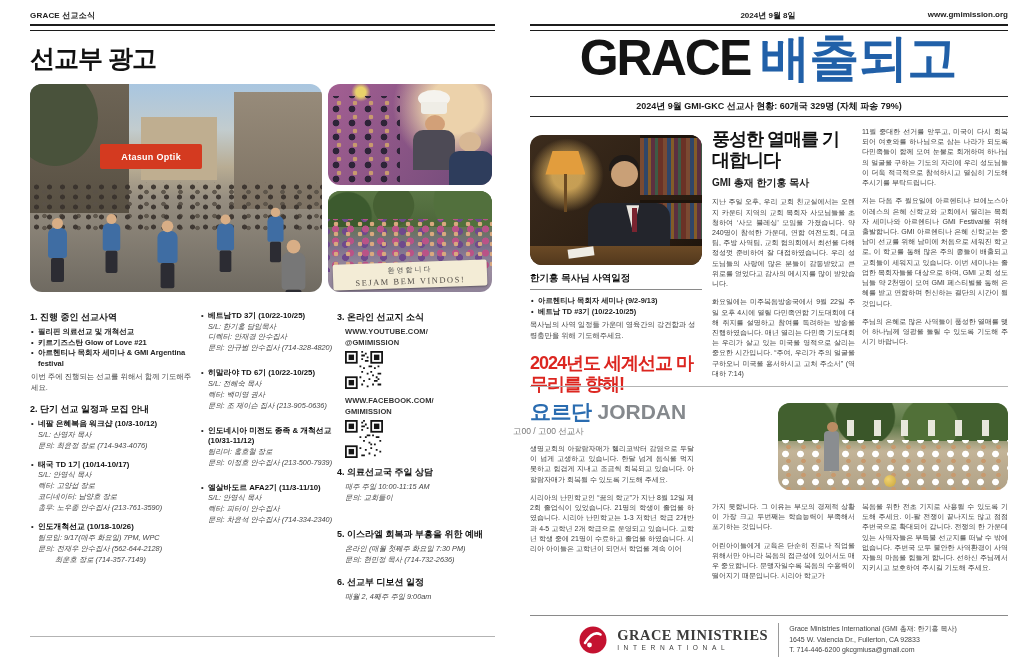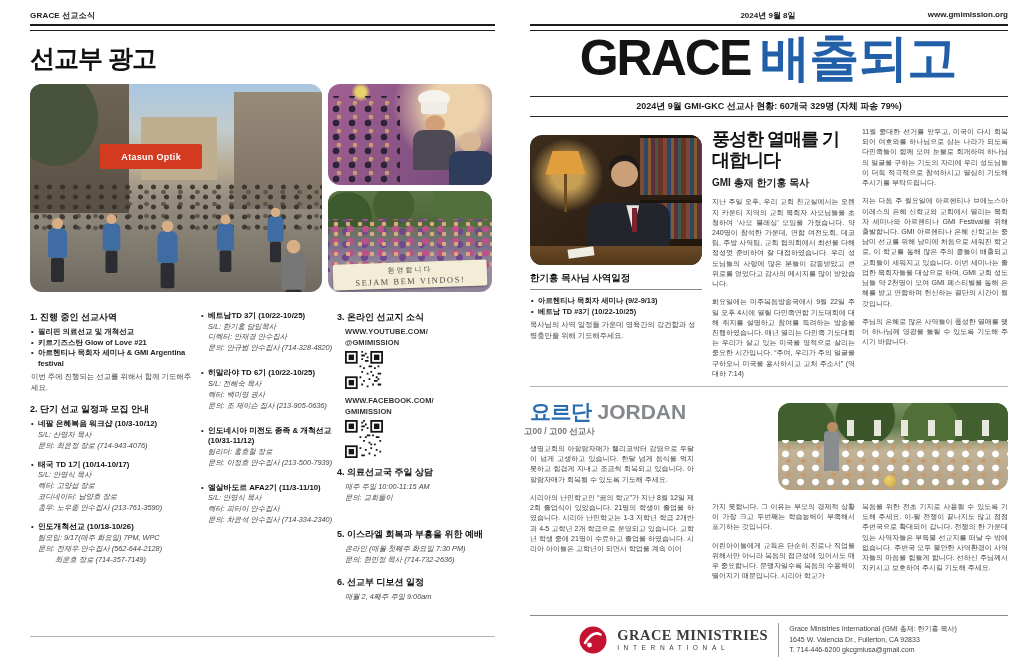--- a/index.html
+++ b/index.html
@@ -127,21 +127,21 @@
   .redhead{margin-top:12px;font-size:18px;font-weight:bold;letter-spacing:-1px;line-height:1.12;color:#dc2620;}
 
   .headline{margin:2px 0 0 0;font-size:18px;font-weight:bold;letter-spacing:-1px;line-height:1.15;color:#111;}
   .byline{font-size:10px;font-weight:bold;color:#222;margin:6px 0 7px 0;}
   .body-p{font-size:7px;line-height:1.46;color:#3a3a3a;text-align:justify;margin:0 0 8px 0;}
 
   .divider1{left:18px;right:16px;top:386px;}
   .jtitle{position:absolute;left:18px;top:398px;margin:0;font-size:21px;font-weight:bold;letter-spacing:-.5px;}
   .jtitle .jko{color:#2a6cb0;}
   .jtitle .jen{color:#85898d;margin-left:6px;letter-spacing:0;}
-  .jbyline{position:absolute;left:12px;top:426px;font-size:8.5px;font-weight:bold;color:#777;}
+  .jbyline{position:absolute;left:1px;top:426px;font-size:8.5px;font-weight:normal;color:#777;}
 
   
   .jordan{position:absolute;left:266px;top:403px;width:230px;height:87px;
           background:linear-gradient(180deg,#77905f 0%,#5d7747 26%,#c3b498 55%,#b1a287 100%);}
   .jp-trees{left:0;right:0;top:0;height:44%;
      background:radial-gradient(circle at 10% 65%,#42602f 0 16%,transparent 17%),
                 radial-gradient(circle at 38% 35%,#3a5629 0 20%,transparent 21%),
                 radial-gradient(circle at 66% 60%,#517038 0 18%,transparent 19%),
                 radial-gradient(circle at 92% 40%,#42602f 0 22%,transparent 23%);}
   .jp-kids{left:0;right:0;bottom:0;height:58%;
@@ -344,20 +344,21 @@
         <div class="ph-hair"></div>
         <div class="ph-head"></div>
         <div class="ph-desk"></div>
         <div class="ph-paper"></div>
       </div>
       <div class="caption">한기홍 목사님 사역일정</div>
       <div class="thinrule"></div>
       <div class="sched">아르헨티나 목회자 세미나 (9/2-9/13)</div>
       <div class="sched">베트남 TD #3기 (10/22-10/25)</div>
       <div class="sched-note">목사님의 사역 일정들 가운데 영육간의 강건함과 성령충만을 위해 기도해주세요.</div>
+      <div class="redhead">2024년도 세계선교 마무리를 향해!</div>
     </div>
 
     <div class="a1c2">
       <h2 class="headline">풍성한 열매를 기대합니다</h2>
       <div class="byline">GMI 총재 한기홍 목사</div>
       <p class="body-p">지난 주일 오후, 우리 교회 친교실에서는 오렌지 카운티 지역의 교회 목회자 사모님들을 초청하여 ‘사모 블레싱’ 모임을 가졌습니다. 약 240명이 참석한 가운데, 연합 여전도회, 데코팀, 주방 사역팀, 교회 협의회에서 최선을 다해 정성껏 준비하여 잘 대접하였습니다. 우리 성도님들의 사랑에 많은 분들이 감동받았고 큰 위로를 얻었다고 감사의 메시지를 많이 받았습니다.</p>
       <p class="body-p">화요일에는 미주복음방송국에서 9월 22일 주일 오후 4시에 열릴 다민족연합 기도대회에 대해 취지를 설명하고 참여를 독려하는 방송을 진행하였습니다. 매년 열리는 다민족 기도대회는 우리가 살고 있는 미국을 영적으로 살리는 중요한 시간입니다. “주여, 우리가 주의 얼굴을 구하오니 미국을 용서하시고 고쳐 주소서” (역대하 7:14)</p>
     </div>
 
     <div class="a1c3">

